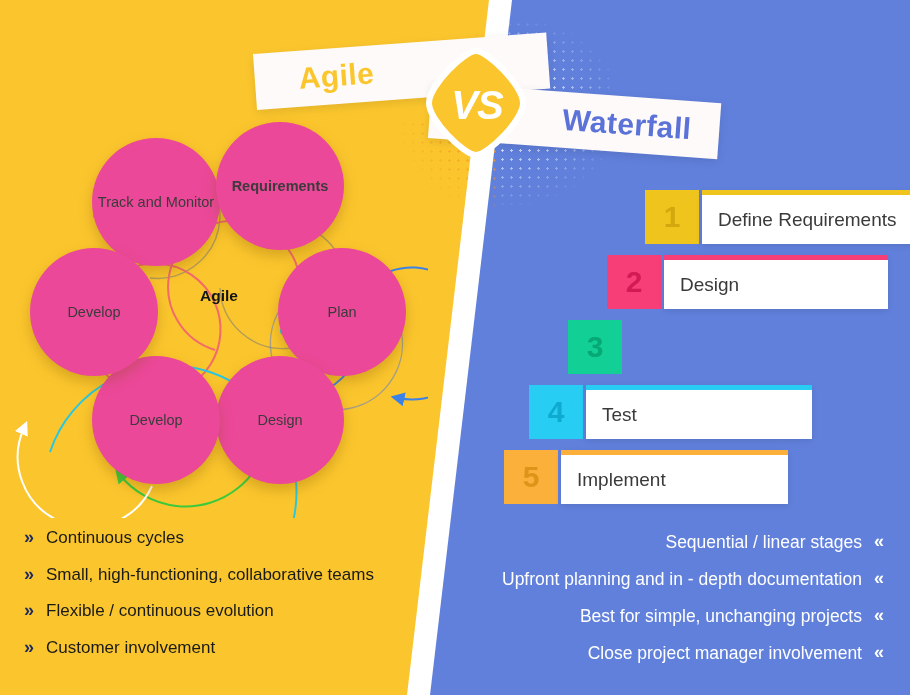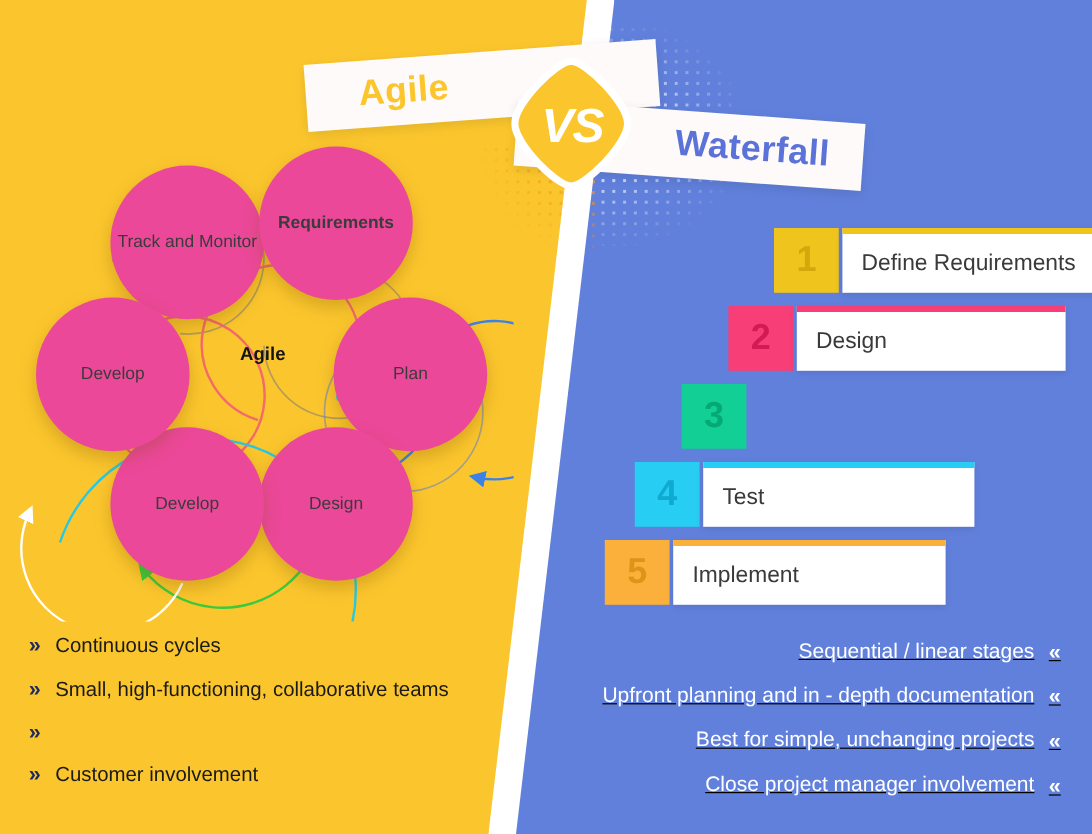--- a/index.html
+++ b/index.html
@@ -116,21 +116,21 @@
   
   .list-left{position:absolute;left:24px;top:528px;width:400px;}
   .bl{display:flex;align-items:baseline;margin-bottom:17px;}
   .bl .chev{
     color:#1C2A5E;font-size:18px;font-weight:bold;margin-right:12px;
     line-height:1;
   }
   .bl .txt{color:#1A1A1A;font-size:17px;line-height:1.15;}
 
   .list-right{position:absolute;right:26px;top:532px;width:430px;}
-  .br{display:flex;align-items:flex-end;justify-content:flex-end;margin-bottom:17px;text-decoration:underline;}
+  .br{display:flex;align-items:flex-start;justify-content:flex-end;margin-bottom:17px;}
   .br .txt{color:#FFFFFF;font-size:17.5px;line-height:1.15;text-align:right;}
   .br .chev{color:#FFFFFF;font-size:18px;font-weight:bold;margin-left:12px;line-height:1;}
 </style>
 </head>
 <body>
 
 <div class="stage">
 
   <div class="panel-blue"></div>
   <div class="panel-yellow"></div>
@@ -275,20 +275,21 @@
     <div class="bl">
       <span class="chev">»</span>
       <span class="txt">Continuous cycles</span>
     </div>
     <div class="bl">
       <span class="chev">»</span>
       <span class="txt">Small, high-functioning, collaborative teams</span>
     </div>
     <div class="bl">
       <span class="chev">»</span>
+      <span class="txt">Flexible / continuous evolution</span>
     </div>
     <div class="bl">
       <span class="chev">»</span>
       <span class="txt">Customer involvement</span>
     </div>
   </div>
 
   <div class="list-right">
     <div class="br">
       <span class="txt">Sequential  / linear stages</span>

